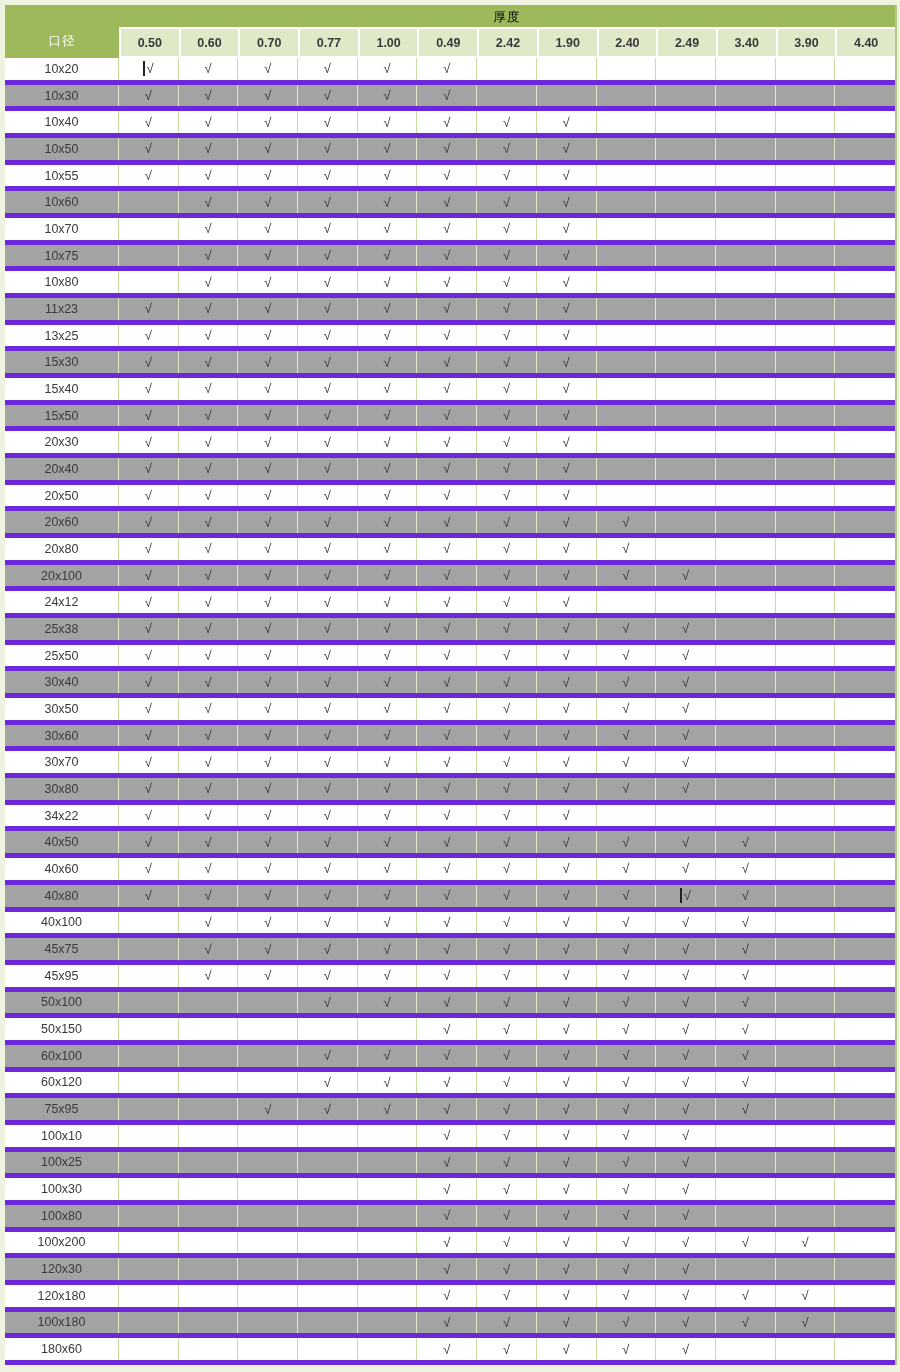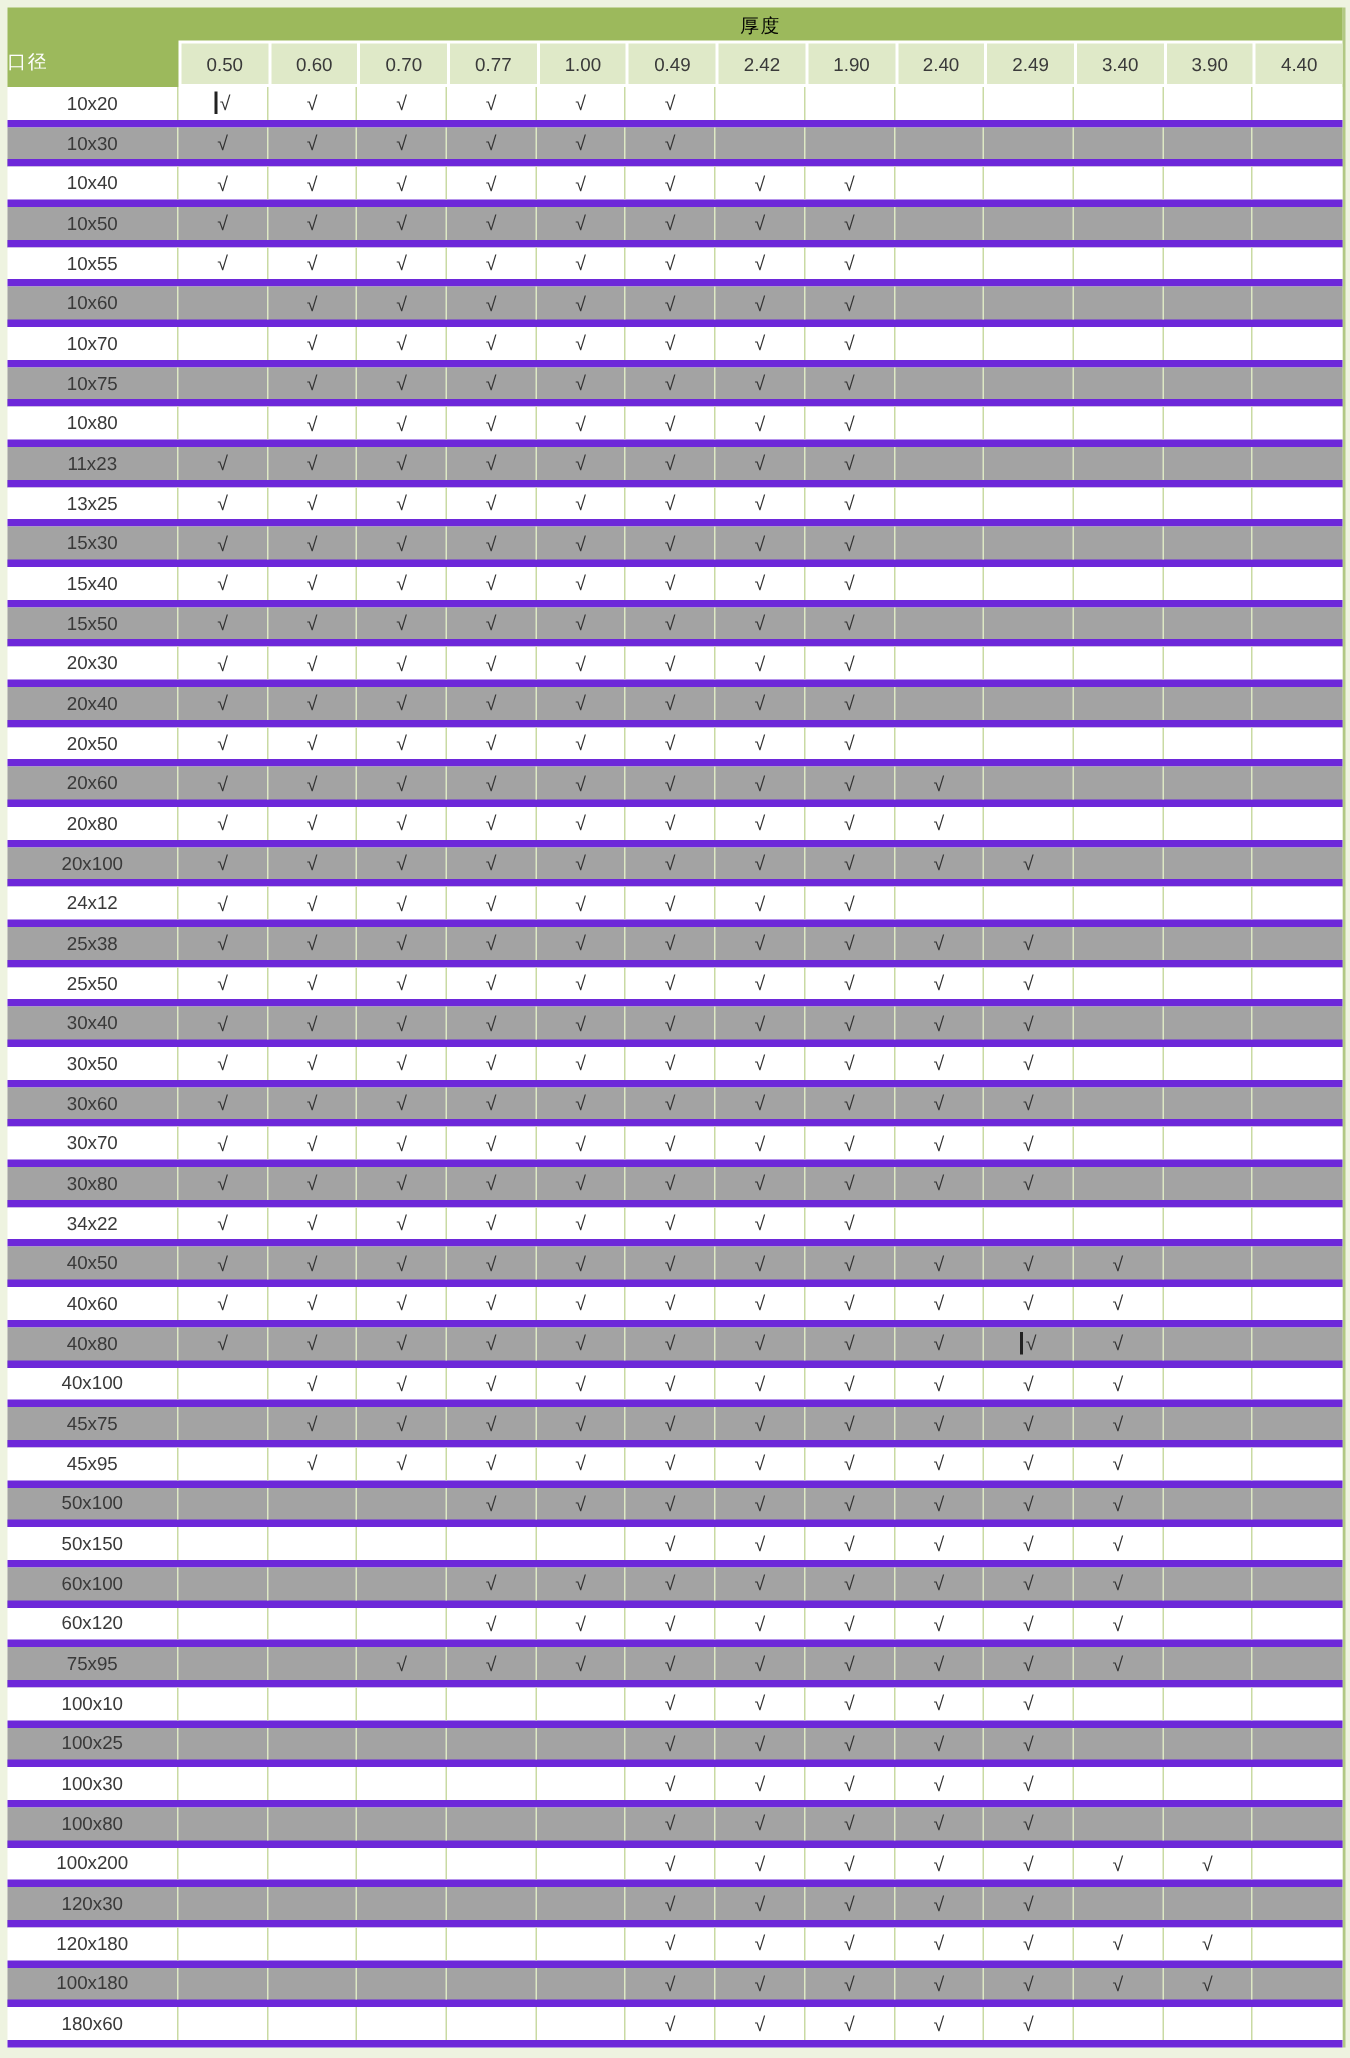--- a/index.html
+++ b/index.html
@@ -19,42 +19,42 @@
   }
   
   .thead {
     height: 53px;
     display: grid;
     grid-template-columns: 114px 1fr;
     background: #9cb95c;
     flex: 0 0 auto;
   }
   .corner {
-    display: flex; align-items: flex-end; 
+    display: flex; align-items: flex-end; justify-content: center;
     color: #ffffff; font-size: 12.5px; padding-bottom: 8px;
     letter-spacing: 1px;
   }
   .thick-band { display: flex; flex-direction: column; }
   .thick-title {
     height: 22px; line-height: 24px;
     text-align: center; color: #000000; font-size: 12.5px;
     letter-spacing: 1px;
   }
   .thick-cols {
     flex: 1;
     display: grid;
     grid-template-columns: repeat(13, 1fr);
     gap: 2px;
     background: #ffffff;
     padding: 2px 0 2px 2px;
   }
   .thick-cell {
     background: #dfe9c8;
     display: flex; align-items: center; justify-content: center;
-    font-size: 12.5px; color: #3a3a3a;
+    font-size: 12.5px; color: #3a3a3a; font-weight: bold;
   }
   
   .tbody { flex: 1 1 auto; display: flex; flex-direction: column; }
   .row {
     flex: 1;
     display: grid;
     grid-template-columns: 114px repeat(13, 1fr);
     border-bottom: 5px solid #6d28d9;
     background: #ffffff;
   }

